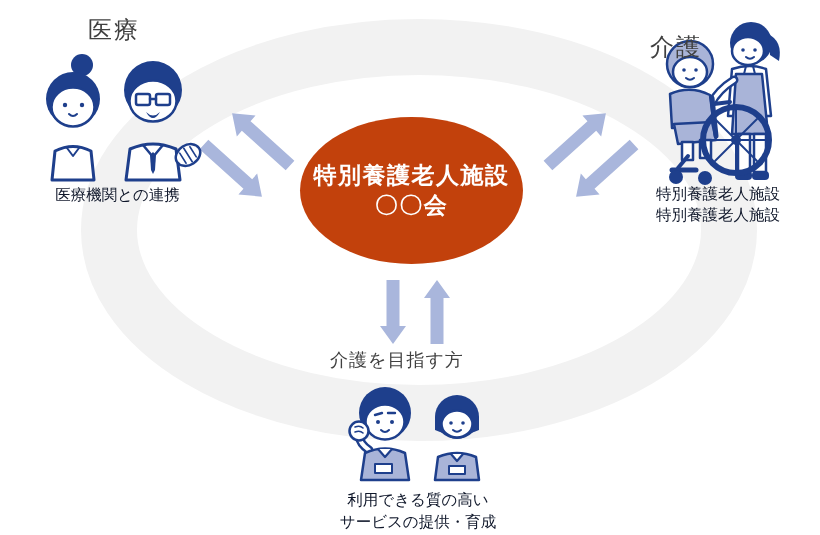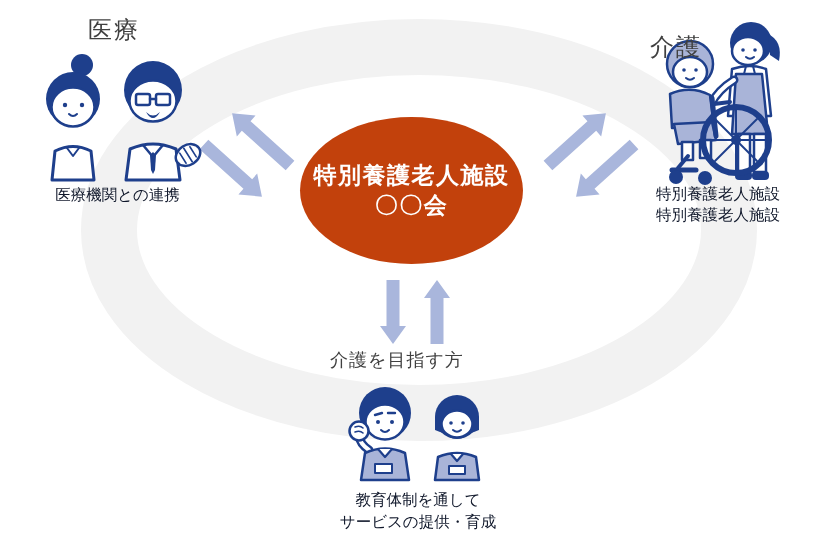--- a/index.html
+++ b/index.html
@@ -159,17 +159,17 @@
   <div class="group-title" style="left:330px;top:348px;font-size:18px;letter-spacing:1px;">介護を目指す方</div>
 
   <div class="caption" style="left:20px;top:184px;width:195px;">医療機関との連携</div>
 
   <div class="caption" style="left:628px;top:183px;width:180px;">
     <div>特別養護老人施設</div>
     <div>特別養護老人施設</div>
   </div>
 
   <div class="caption" style="left:318px;top:489px;width:200px;line-height:22px;">
-    <div>教育体制を通して</div>
+    <div>利用できる質の高い</div>
     <div>サービスの提供・育成</div>
   </div>
 
 </div>
 
 </body></html>

